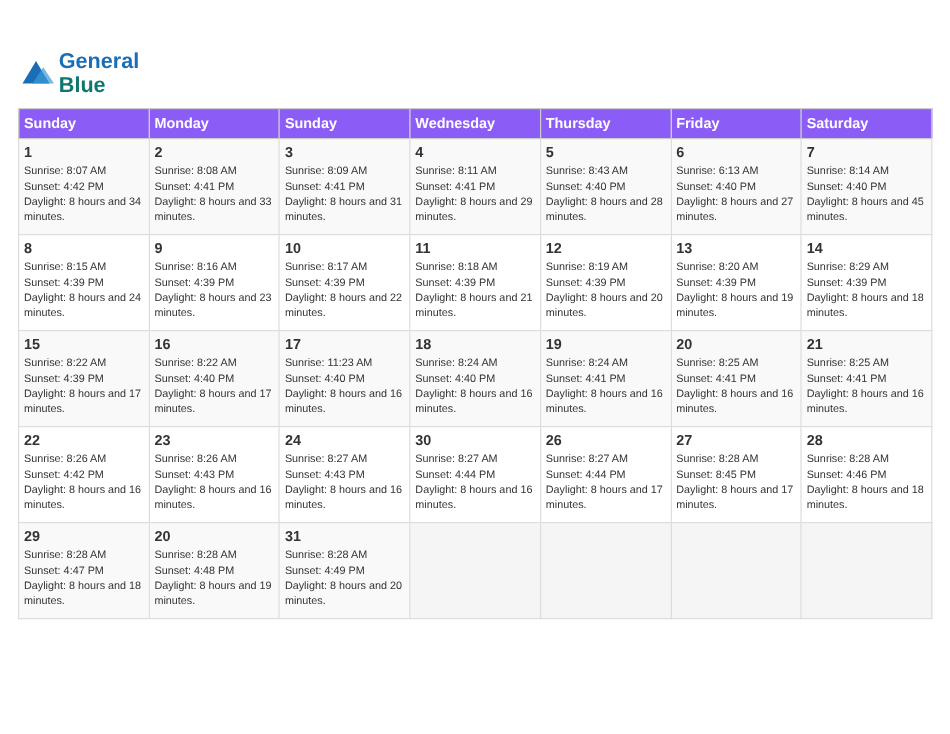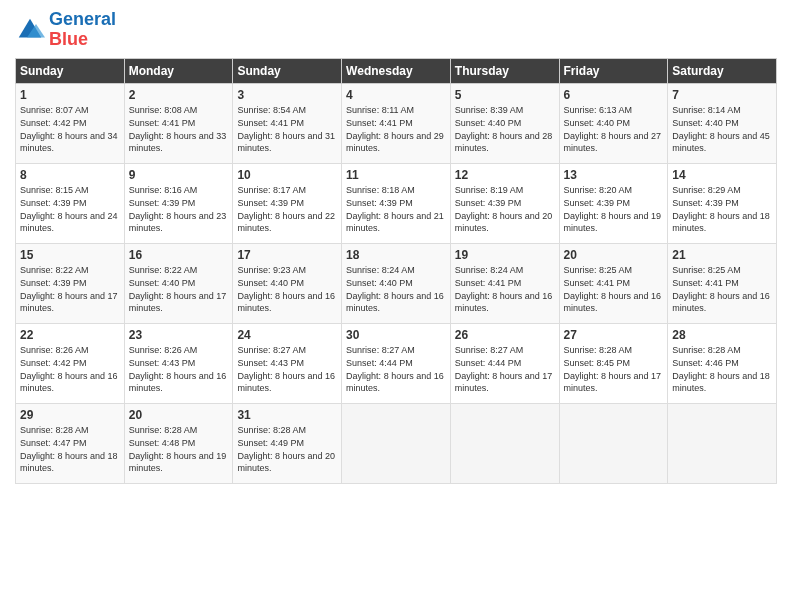--- a/index.html
+++ b/index.html
@@ -17,20 +17,21 @@
     .header {
       display: flex;
       justify-content: space-between;
       align-items: flex-start;
       margin-bottom: 8px;
     }
     .logo {
       display: flex;
       align-items: center;
       gap: 4px;
+      margin-top: 32px;
     }
     .logo-text {
       font-size: 18px;
       font-weight: bold;
       color: #333;
       line-height: 1.1;
     }
     .logo-text span {
       color: #1a6eb5;
     }
@@ -49,21 +50,21 @@
     .location {
       font-size: 14px;
       color: #555;
     }
     .calendar {
       width: 100%;
       border-collapse: collapse;
       font-size: 9.5px;
     }
     .calendar th {
-      background: #404040;
+      background: #8b5cf6;
       color: #fff;
       padding: 5px 4px;
       text-align: left;
       font-size: 12px;
       font-weight: bold;
       border: 1px solid #ccc;
     }
     .calendar td {
       vertical-align: top;
       border: 1px solid #ddd;
@@ -96,21 +97,21 @@
 
 <div class="container">
   <div class="header">
     <div class="logo">
       <svg class="logo-icon" viewBox="0 0 40 40">
         <polygon points="20,5 35,30 5,30" fill="#1a6eb5"></polygon>
         <polygon points="28,12 40,30 16,30" fill="#3a9ad9" opacity="0.7"></polygon>
       </svg>
       <div class="logo-text">
         <div><span>General</span></div>
-        <div><span style="color:#ef4444">Blue</span></div>
+        <div><span style="color:#0f766e">Blue</span></div>
       </div>
     </div>
     <div class="title-block">
       <div class="month-title"></div>
       <div class="location"></div>
     </div>
   </div>
 
   <table class="calendar">
     <thead>
@@ -133,33 +134,33 @@
             <div>Daylight: 8 hours and 34 minutes.</div>
           </td>
           <td>
             <span class="day-num">2</span>
             <div>Sunrise: 8:08 AM</div>
             <div>Sunset: 4:41 PM</div>
             <div>Daylight: 8 hours and 33 minutes.</div>
           </td>
           <td>
             <span class="day-num">3</span>
-            <div>Sunrise: 8:54 AM</div>
+            <div>Sunrise: 8:09 AM</div>
             <div>Sunset: 4:41 PM</div>
             <div>Daylight: 8 hours and 31 minutes.</div>
           </td>
           <td>
             <span class="day-num">4</span>
             <div>Sunrise: 8:11 AM</div>
             <div>Sunset: 4:41 PM</div>
             <div>Daylight: 8 hours and 29 minutes.</div>
           </td>
           <td>
             <span class="day-num">5</span>
-            <div>Sunrise: 8:39 AM</div>
+            <div>Sunrise: 8:43 AM</div>
             <div>Sunset: 4:40 PM</div>
             <div>Daylight: 8 hours and 28 minutes.</div>
           </td>
           <td>
             <span class="day-num">6</span>
             <div>Sunrise: 6:13 AM</div>
             <div>Sunset: 4:40 PM</div>
             <div>Daylight: 8 hours and 27 minutes.</div>
           </td>
           <td>
@@ -221,21 +222,21 @@
             <div>Daylight: 8 hours and 17 minutes.</div>
           </td>
           <td>
             <span class="day-num">16</span>
             <div>Sunrise: 8:22 AM</div>
             <div>Sunset: 4:40 PM</div>
             <div>Daylight: 8 hours and 17 minutes.</div>
           </td>
           <td>
             <span class="day-num">17</span>
-            <div>Sunrise: 9:23 AM</div>
+            <div>Sunrise: 11:23 AM</div>
             <div>Sunset: 4:40 PM</div>
             <div>Daylight: 8 hours and 16 minutes.</div>
           </td>
           <td>
             <span class="day-num">18</span>
             <div>Sunrise: 8:24 AM</div>
             <div>Sunset: 4:40 PM</div>
             <div>Daylight: 8 hours and 16 minutes.</div>
           </td>
           <td>

